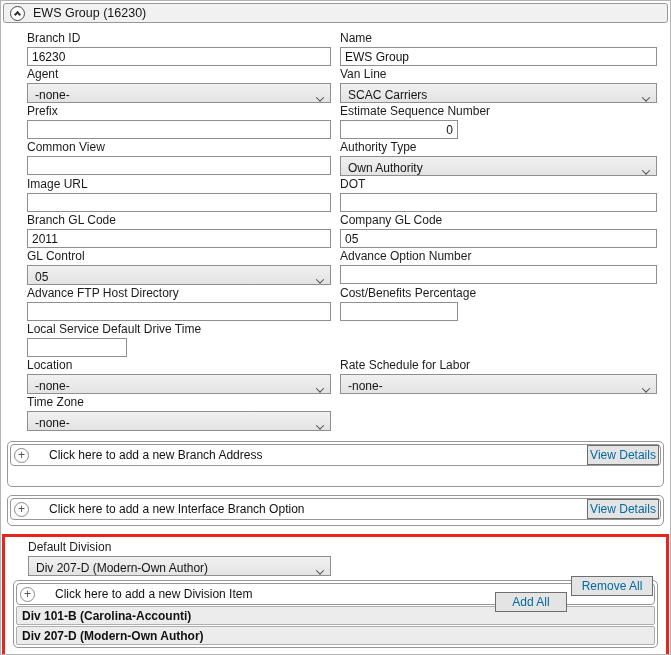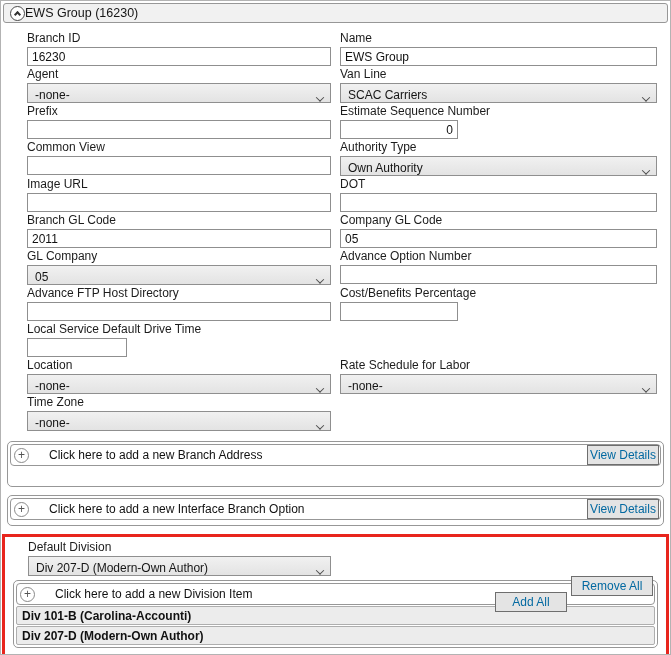--- a/index.html
+++ b/index.html
@@ -2,21 +2,21 @@
 <html><head>
 <meta charset="utf-8">
 <style>
   * { box-sizing: border-box; margin: 0; padding: 0; }
   html,body { background:#fff; }
   body { font-family:"Liberation Sans", sans-serif; }
   .app { width:671px; height:655px; border:1px solid #b3b3b3; background:#fff; overflow:hidden; position:relative; }
 
   
   .header { margin:2px; height:20px; background:#f1f1f1; border:1px solid #979797; border-radius:3px;
-            display:flex; align-items:center; padding:0 6px; }
+            display:flex; align-items:center; padding:0 6px; gap:8px; }
   .expander { width:15px; height:15px; border:1px solid #4a4a4a; border-radius:50%; position:relative; flex:none; cursor:pointer; background:#fff; }
   .expander .chev-up { position:absolute; left:4px; top:5px; width:5px; height:5px;
                        border-left:2px solid #333; border-top:2px solid #333; transform:rotate(45deg); }
   .header-title { font-size:12.5px; color:#151515; }
 
   
   .fields { padding:7px 11px 4px 26px; }
   .frow { display:flex; gap:9px; margin-bottom:2px; }
   .fcol-l { width:304px; }
   .fcol-r { width:317px; }
@@ -144,21 +144,21 @@
         <input class="txt" value="2011" style="">
       </div>
       <div class="fcol-r">
         <div class="flabel">Company GL Code</div>
         <input class="txt" value="05" style="">
       </div>
     </div>
 
     <div class="frow">
       <div class="fcol-l">
-        <div class="flabel">GL Company</div>
+        <div class="flabel">GL Control</div>
         <div class="combo">
           <span class="combo-text">05</span>
           <span class="chev-down"></span>
         </div>
       </div>
       <div class="fcol-r">
         <div class="flabel">Advance Option Number</div>
         <input class="txt" value="" style="">
       </div>
     </div>

